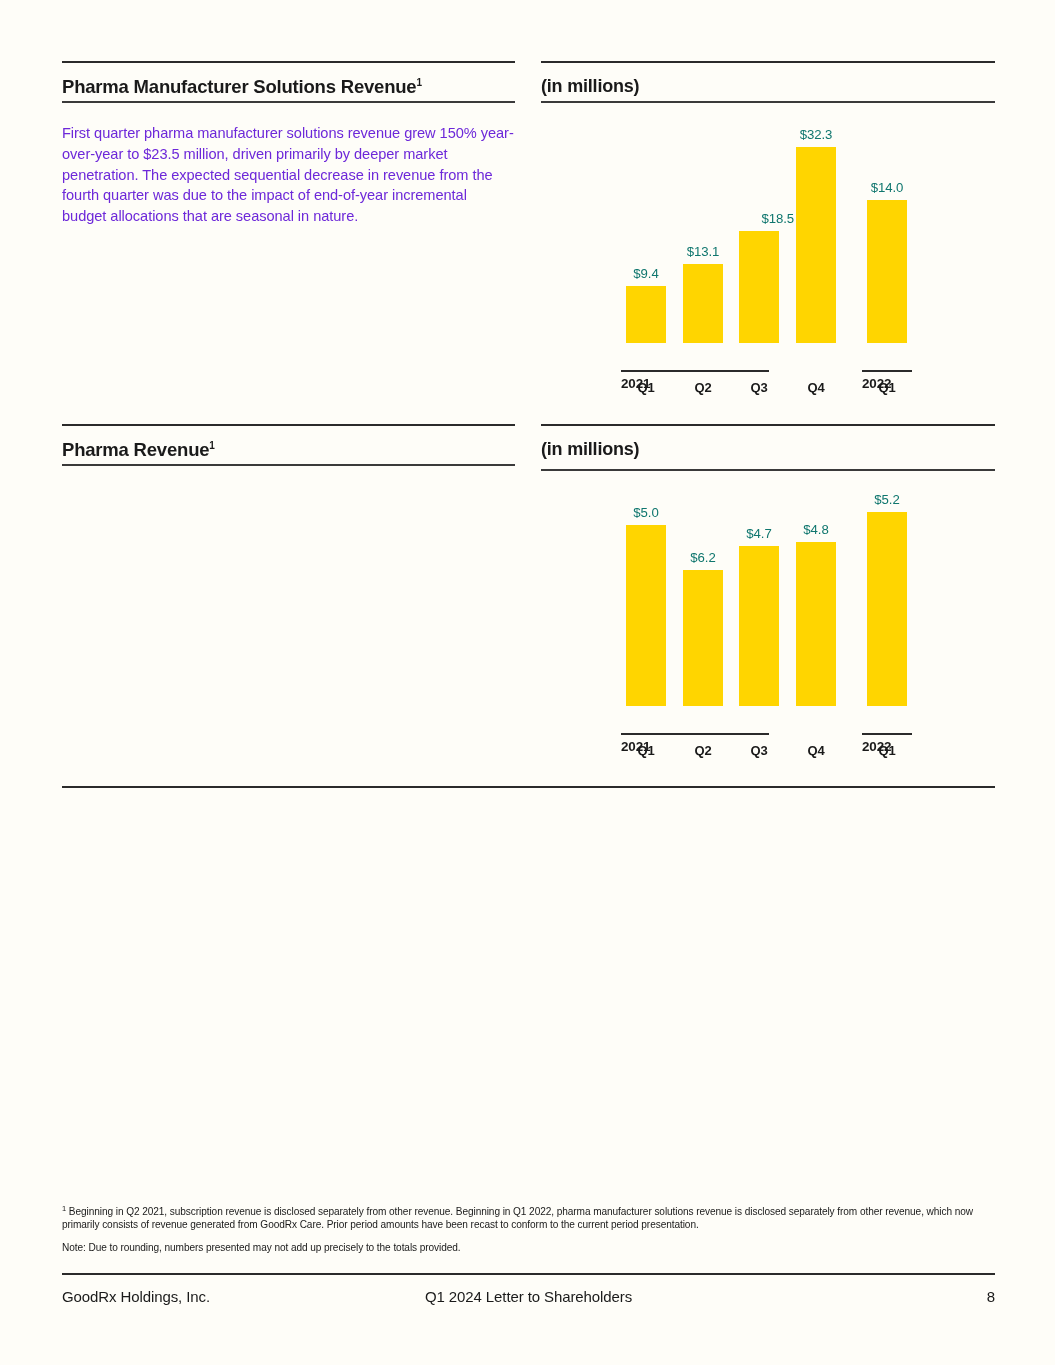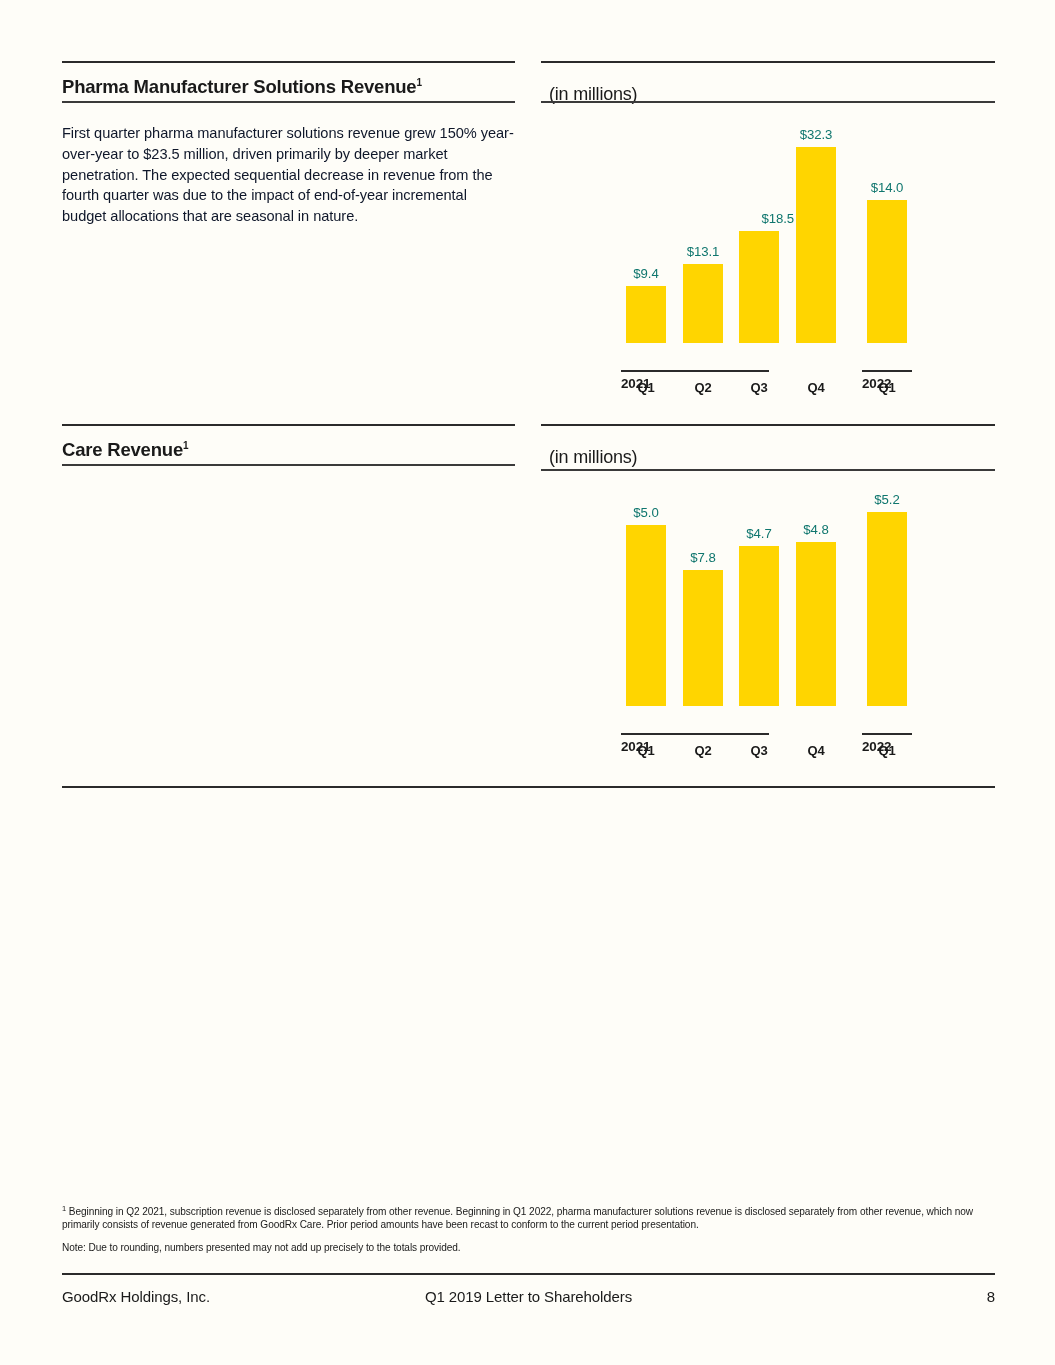--- a/index.html
+++ b/index.html
@@ -45,29 +45,29 @@
     white-space: nowrap;
   }
   .sec-title sup {
     font-size: 10px;
     font-weight: 600;
     vertical-align: super;
     line-height: 0;
   }
   .chart-title {
     font-size: 18px;
-    font-weight: 400;
+    font-weight: 700;
     letter-spacing: -0.2px;
     color: #1A1A1A;
-    margin: 8px;
+    margin: 0;
   }
   .body-copy {
     font-size: 14.6px;
     line-height: 20.8px;
-    color: #0f172a;
+    color: #6d28d9;
     margin: 0;
     letter-spacing: -0.05px;
   }
 
   
   .chart {
     position: absolute;
     left: 541px;
   }
   .bar {
@@ -188,42 +188,42 @@
 
     <div class="year-label" style="left:80px; top:266px;">2021</div>
     <div class="year-label" style="left:321px; top:266px;">2022</div>
   </div>
 
   <div class="rule" style="left:62px; top:424px; width:453px;"></div>
   <div class="rule" style="left:541px; top:424px; width:454px;"></div>
 
   <div class="col-left" style="top:439px;">
     <h2 class="sec-title">
-      <span>Care Revenue</span><sup>1</sup>
+      <span>Pharma Revenue</span><sup>1</sup>
     </h2>
   </div>
 
   <div class="rule thin" style="left:62px; top:464px; width:453px;"></div>
 
 
   <div class="col-right" style="top:439px;">
     <h3 class="chart-title">(in millions)</h3>
   </div>
   <div class="rule thin" style="left:541px; top:469px; width:454px;"></div>
 
   <div class="chart" style="top:480px; width:454px; height:290px;">
 
     <div class="bar" style="left:85px; top:45px; height:181px;"></div>
     <div class="bar" style="left:142px; top:90px; height:136px;"></div>
     <div class="bar" style="left:198px; top:66px; height:160px;"></div>
     <div class="bar" style="left:255px; top:62px; height:164px;"></div>
     <div class="bar" style="left:326px; top:32px; height:194px;"></div>
 
     <div class="bar-value" style="left:70px; top:25px;">$5.0</div>
-    <div class="bar-value" style="left:127px; top:70px;">$7.8</div>
+    <div class="bar-value" style="left:127px; top:70px;">$6.2</div>
     <div class="bar-value" style="left:183px; top:46px;">$4.7</div>
     <div class="bar-value" style="left:240px; top:42px;">$4.8</div>
     <div class="bar-value" style="left:311px; top:12px;">$5.2</div>
 
     <div class="qtr-label" style="left:85px; top:231px;">Q1</div>
     <div class="qtr-label" style="left:142px; top:231px;">Q2</div>
     <div class="qtr-label" style="left:198px; top:231px;">Q3</div>
     <div class="qtr-label" style="left:255px; top:231px;">Q4</div>
     <div class="qtr-label" style="left:326px; top:231px;">Q1</div>
 
@@ -238,17 +238,17 @@
 
   <div class="footnotes" style="top:1205px;">
     <p class="fn-para"><sup>1</sup> <span>Beginning in Q2 2021, subscription revenue is disclosed separately from other revenue. Beginning in Q1 2022, pharma manufacturer solutions revenue is disclosed separately from other revenue, which now primarily consists of revenue generated from GoodRx Care. Prior period amounts have been recast to conform to the current period presentation.</span></p>
     <p class="fn-note" style="margin-top:9px;">Note: Due to rounding, numbers presented may not add up precisely to the totals provided.</p>
   </div>
 
   <div class="rule" style="left:62px; top:1273px; width:933px;"></div>
 
   <div class="footer" style="top:1288px; height:22px;">
     <span class="footer-left">GoodRx Holdings, Inc.</span>
-    <span class="footer-center">Q1 2019 Letter to Shareholders</span>
+    <span class="footer-center">Q1 2024 Letter to Shareholders</span>
     <span class="footer-right">8</span>
   </div>
 
 </div>
 
 </body></html>

